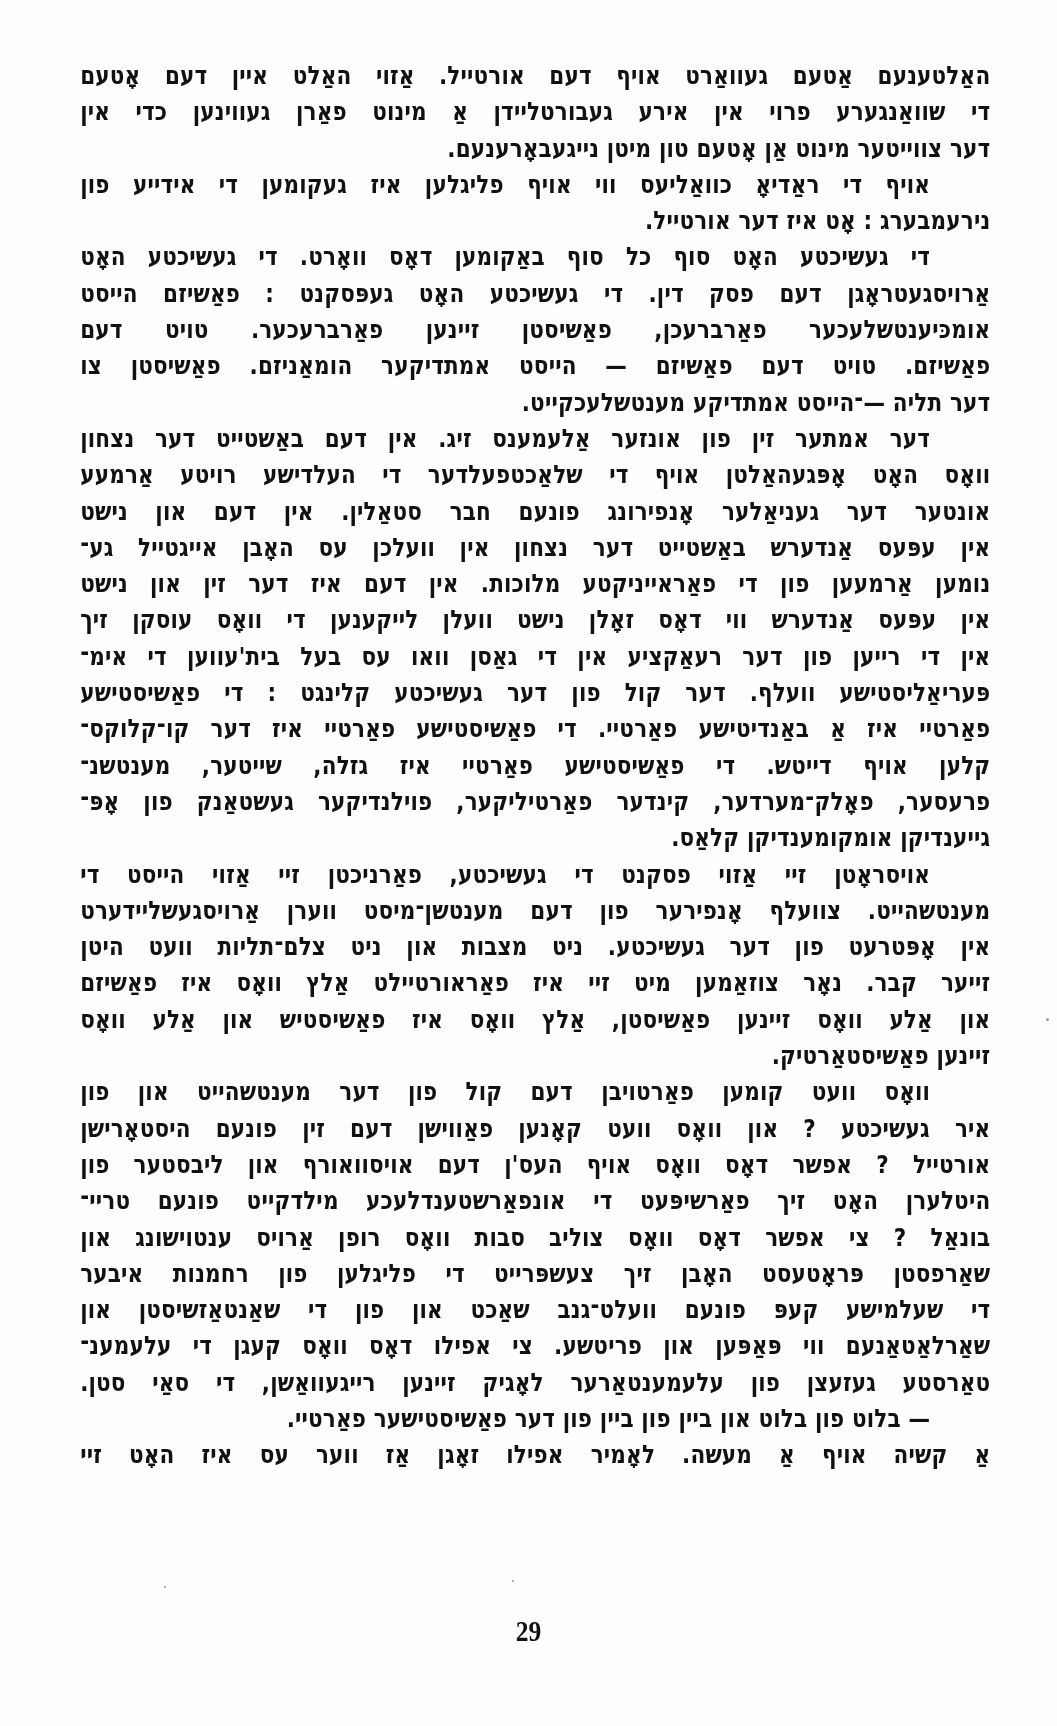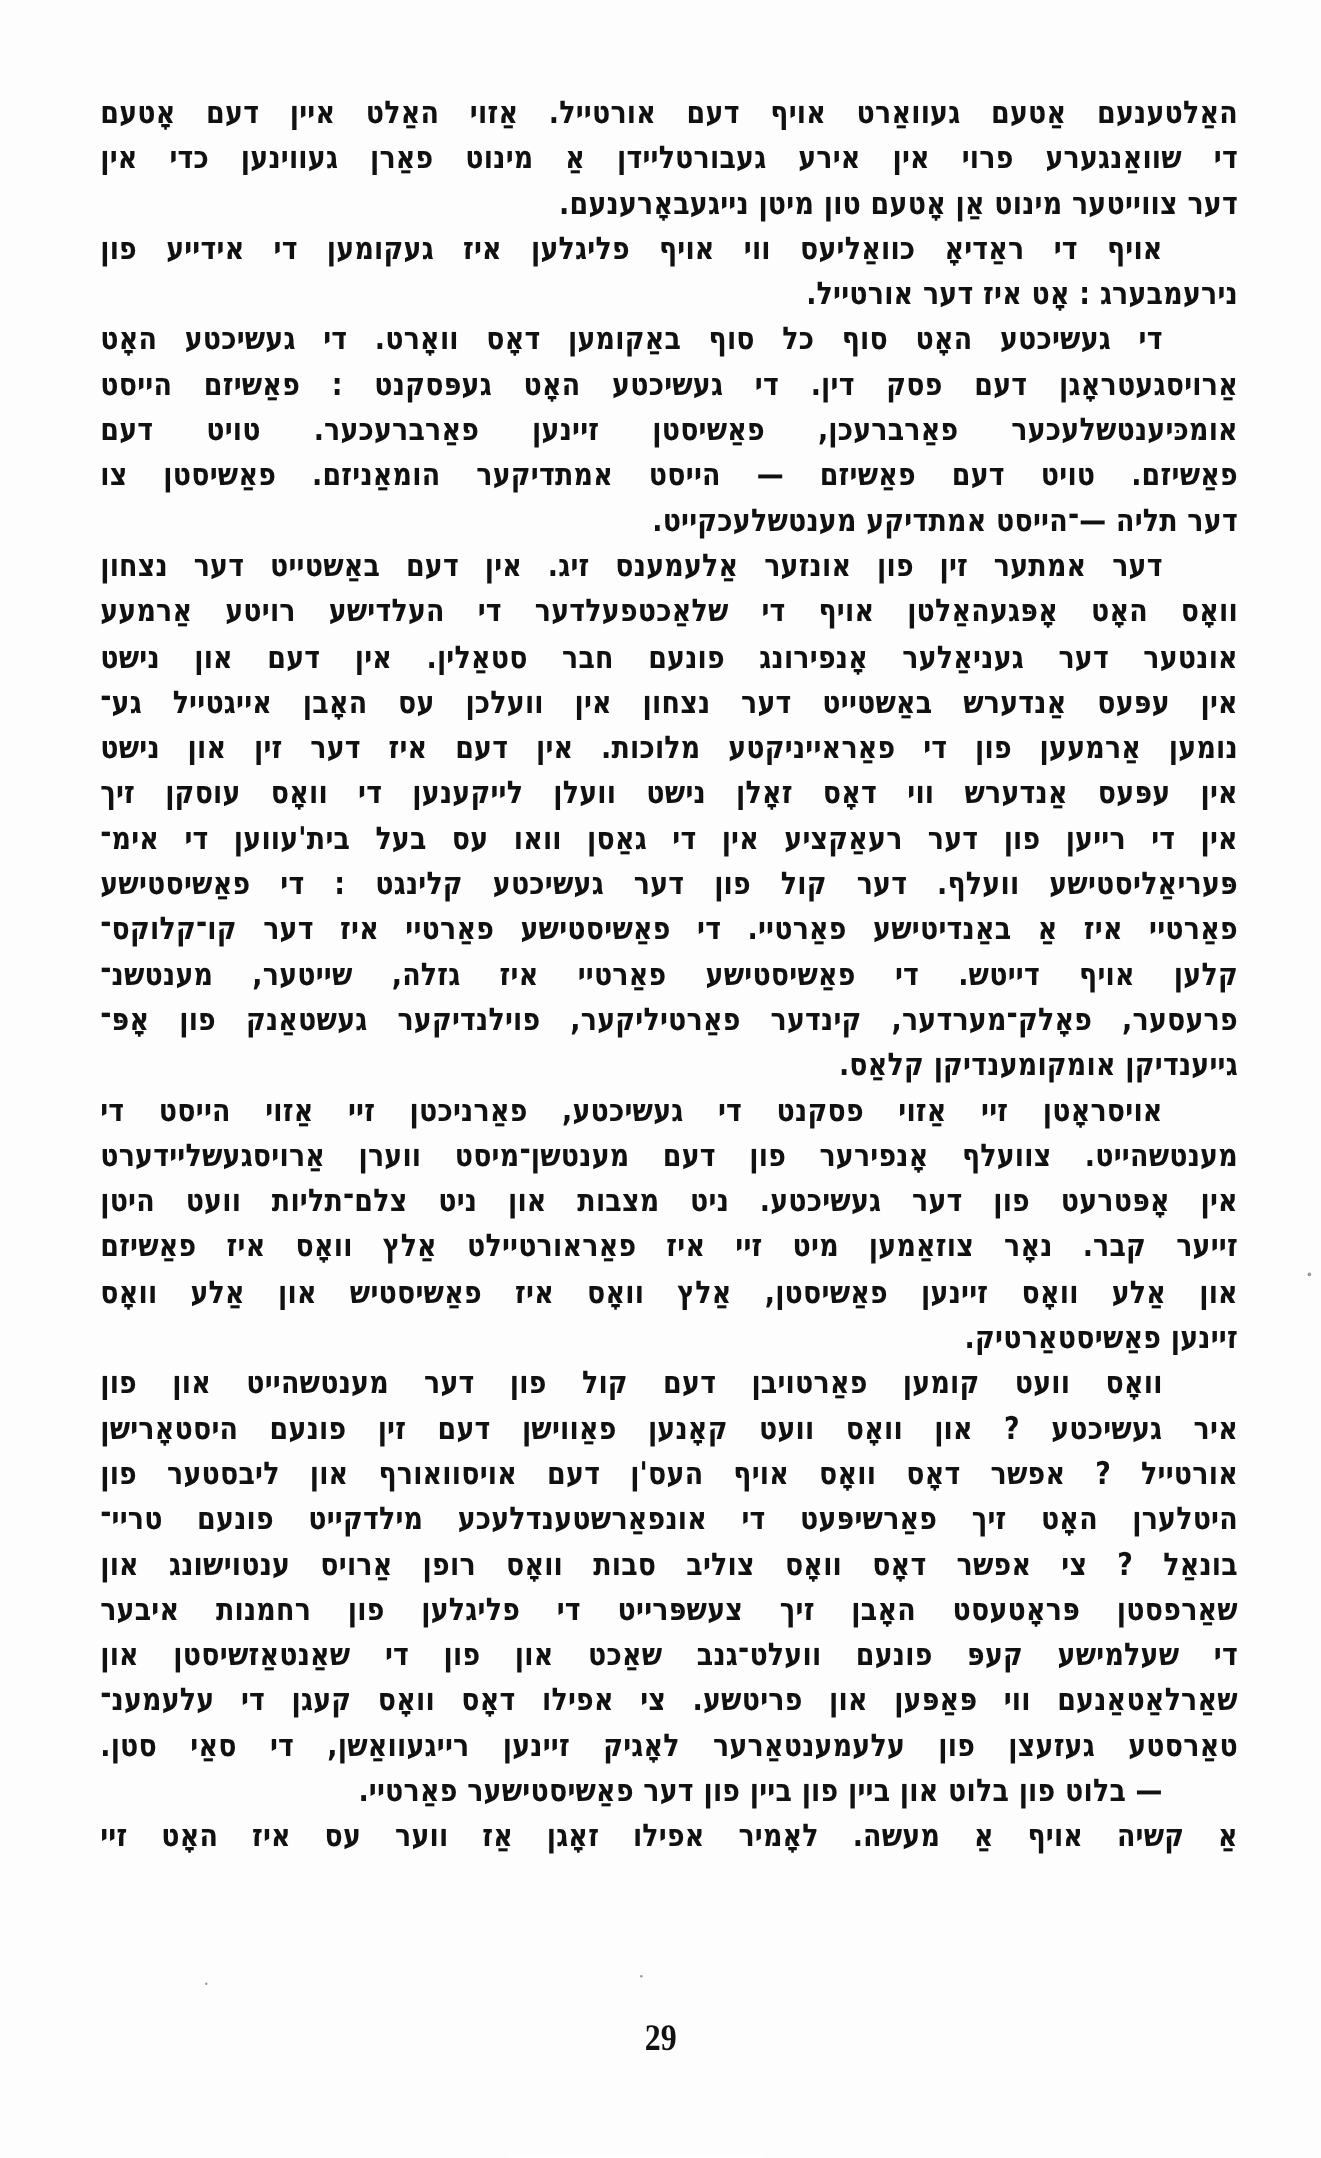--- a/index.html
+++ b/index.html
@@ -19,21 +19,21 @@
     position: absolute;
     left: 0;
     top: 0;
     width: 1057px;
     height: 1726px;
     background: #fdfdfd;
   }
   .text-block {
     position: absolute;
     left: 80px;
-    top: 72px;
+    top: 58px;
     width: 910px;
     direction: rtl;
   }
   .line {
     display: block;
     height: 36.3px;
     line-height: 36.3px;
     font-size: 25px;
     font-family: "DejaVu Sans", "Liberation Sans", sans-serif;
     font-weight: bold;

